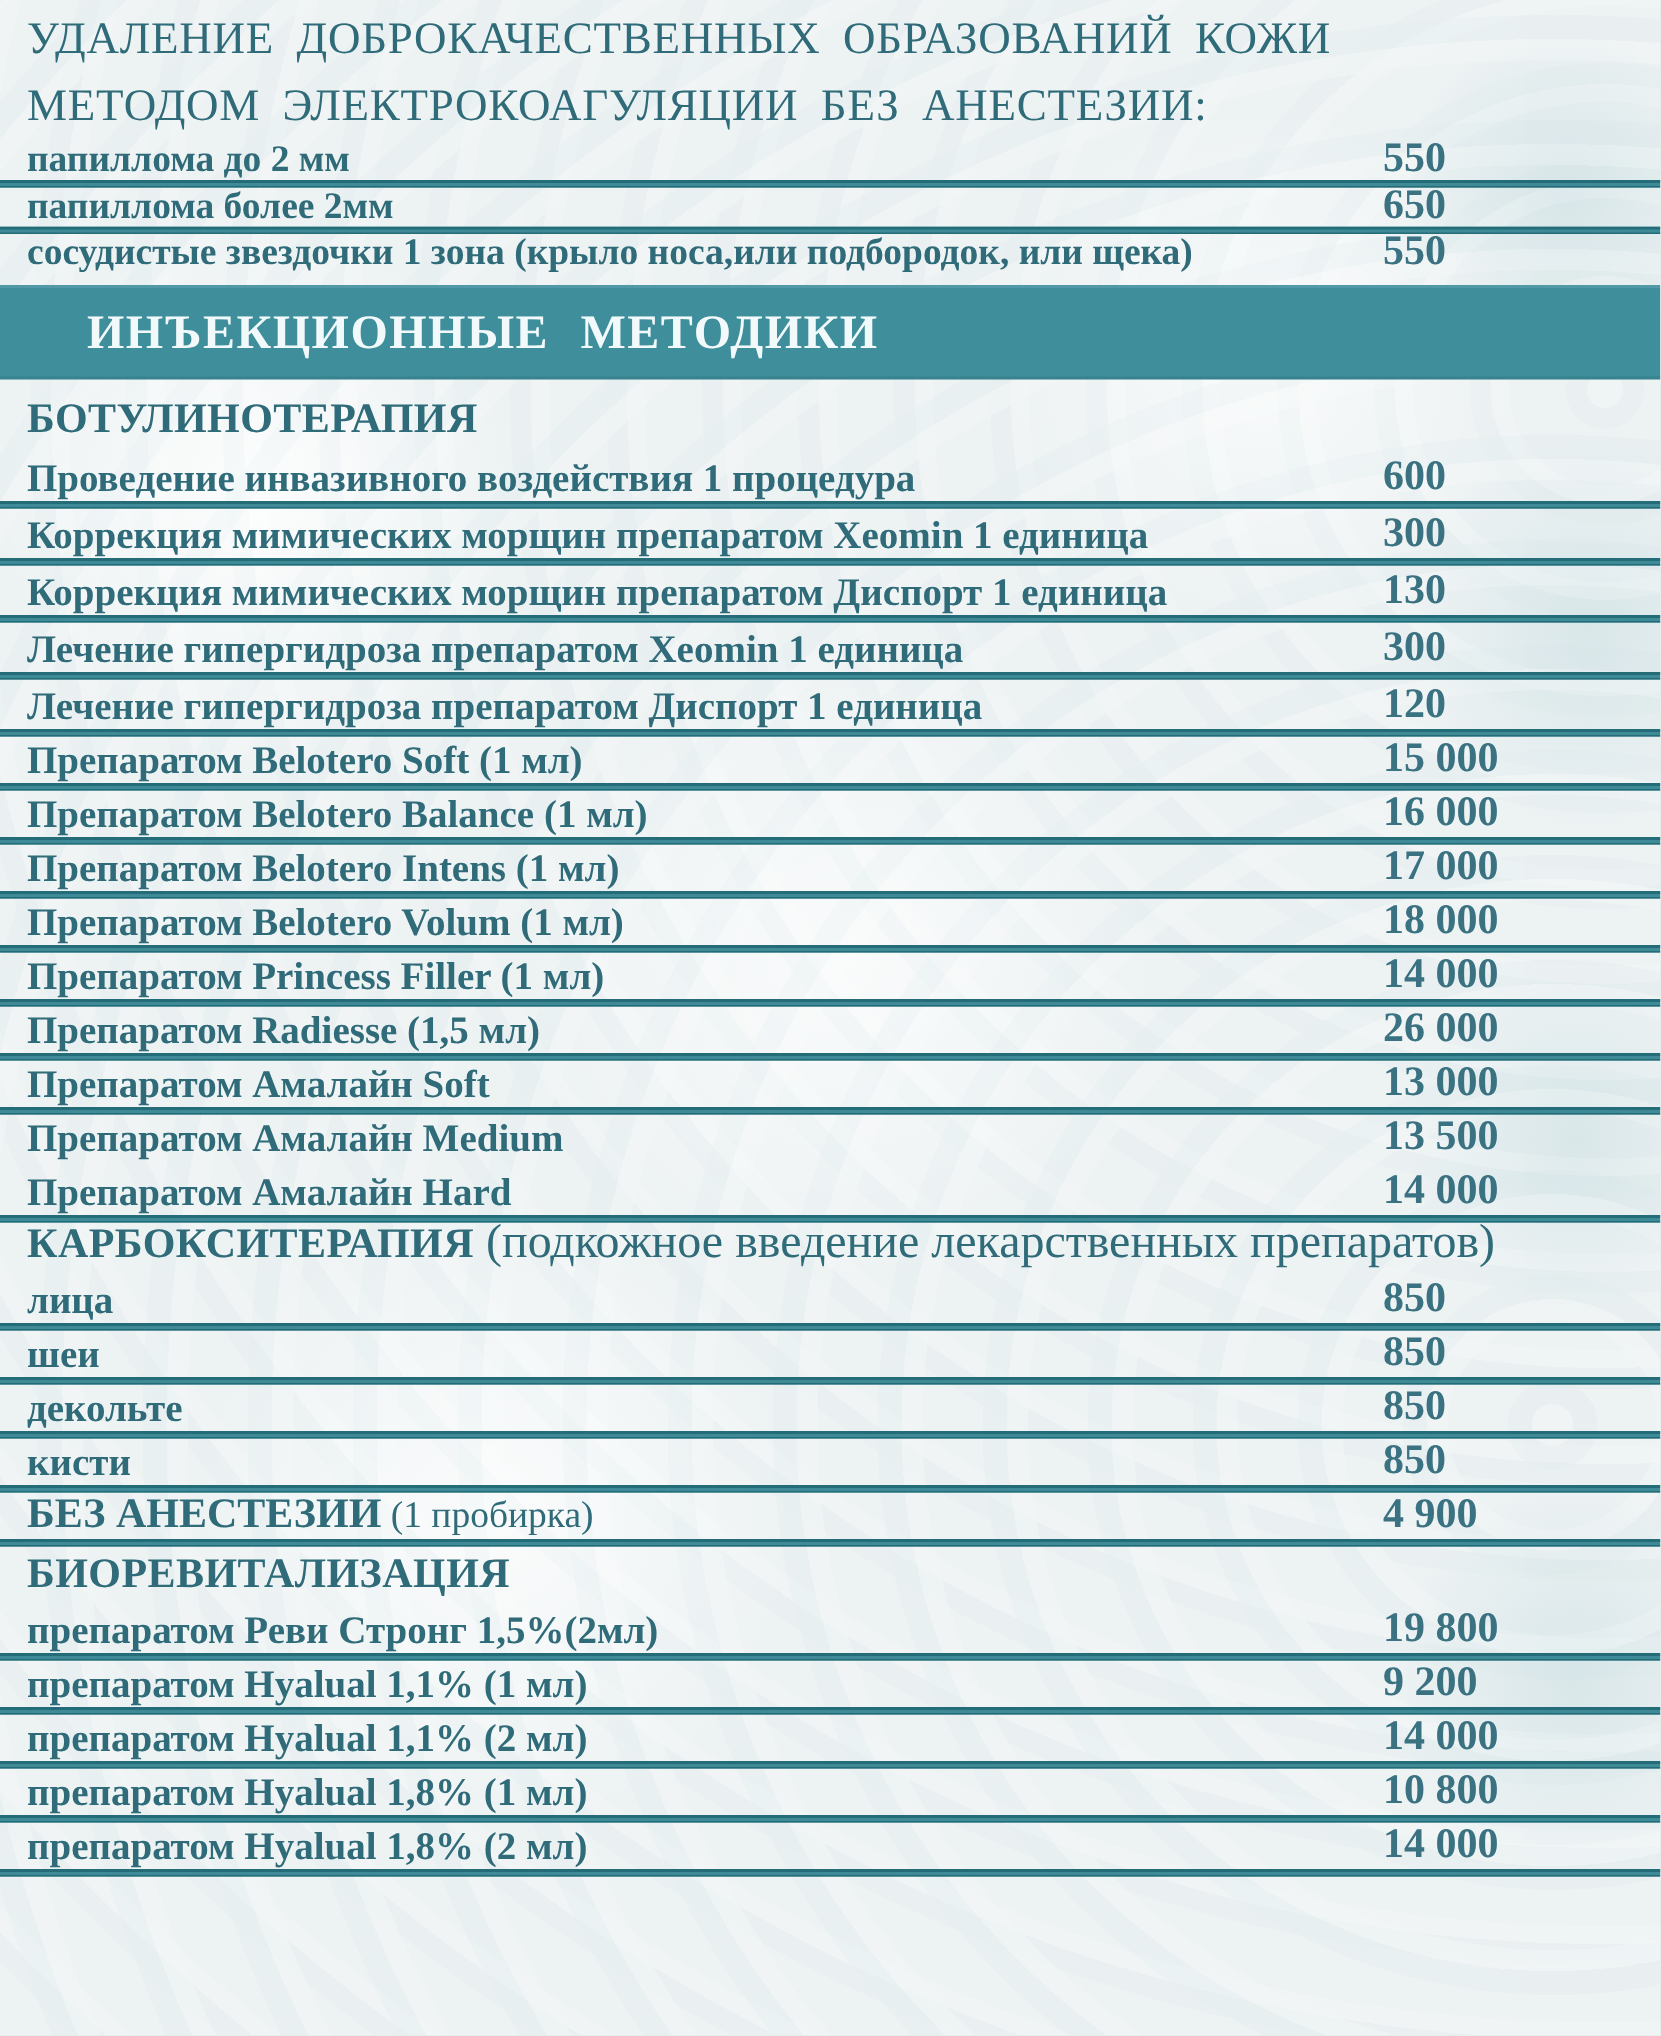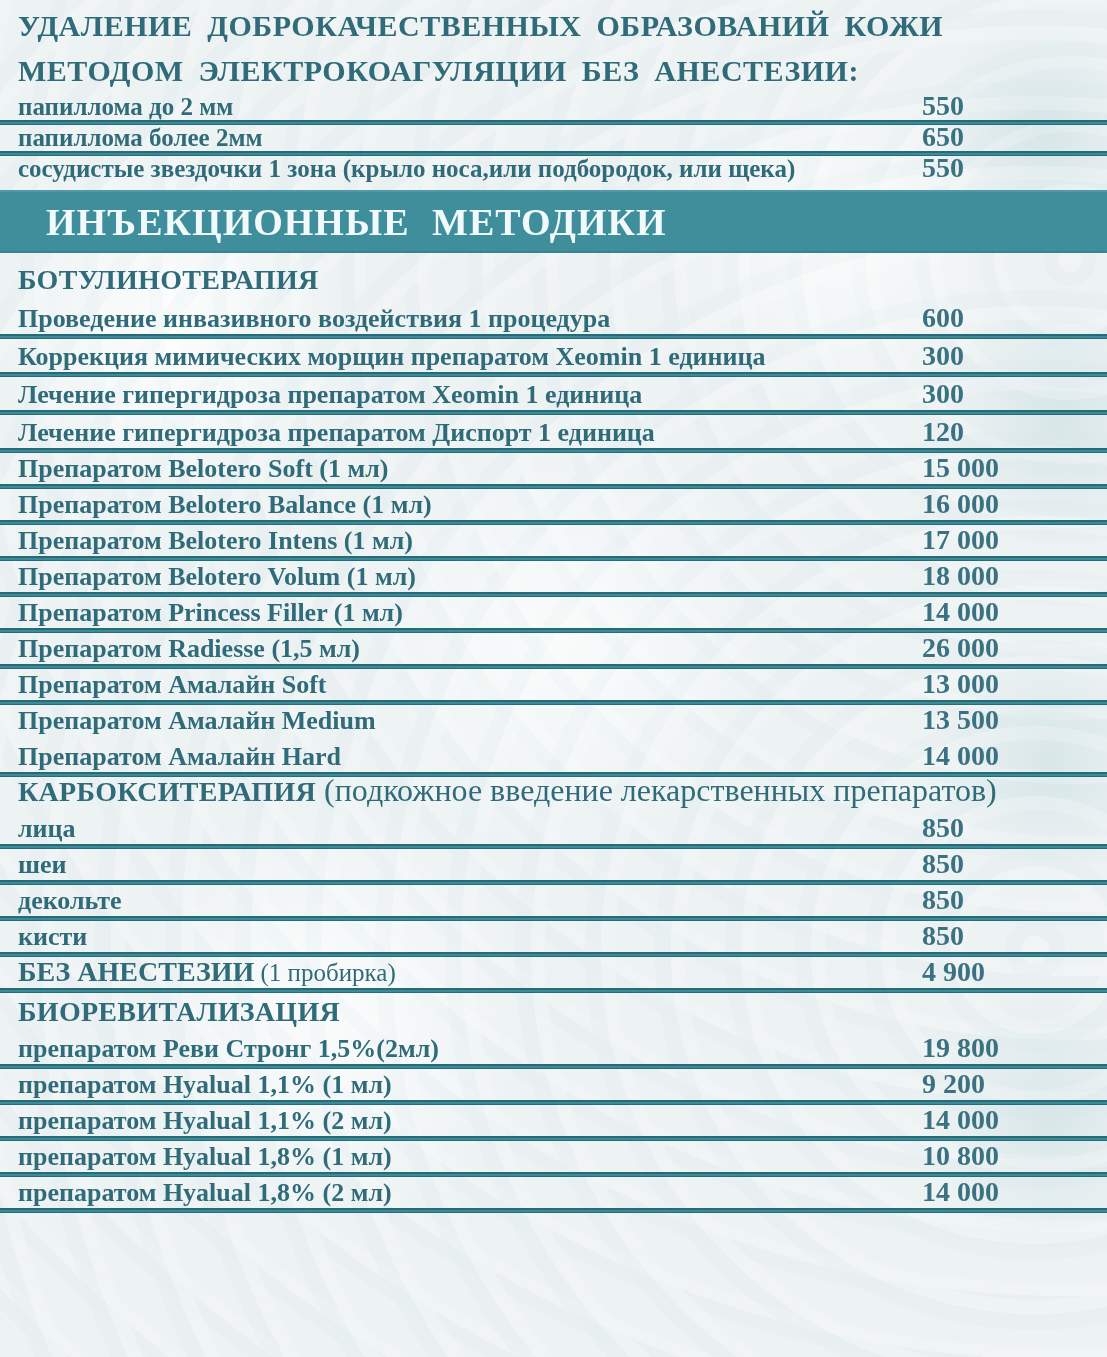--- a/index.html
+++ b/index.html
@@ -36,21 +36,21 @@
   
   #page::before{
     content:"";position:absolute;inset:0;pointer-events:none;
     background:
       repeating-radial-gradient(circle at 1035px 950px, rgba(255,255,255,.35) 0 14px, rgba(210,228,231,.25) 14px 30px, rgba(255,255,255,0) 30px 70px),
       repeating-radial-gradient(circle at 1070px 260px, rgba(255,255,255,.30) 0 12px, rgba(210,228,231,.22) 12px 26px, rgba(255,255,255,0) 26px 64px);
     opacity:.5;
   }
   #content{position:relative;z-index:1;padding-top:4px;}
 
-  .title{padding-left:18px;font-weight:bold;letter-spacing:.5px;word-spacing:7px;color:var(--text);}
+  .title{padding-left:18px;font-weight:normal;letter-spacing:.5px;word-spacing:7px;color:var(--text);}
   .title .tl{font-size:30px;line-height:44px;height:44px;white-space:nowrap;}
   .title .tl2{line-height:46px;height:46px;}
 
   .rows{position:relative;}
   .row{position:relative;height:36px;}
   .row .name{
     position:absolute;left:18px;bottom:7px;
     font-size:26px;line-height:1;white-space:nowrap;
     font-weight:bold;color:var(--text);
   }
@@ -76,22 +76,22 @@
 
   .band{
     height:63px;margin-top:3px;
     background:var(--accent);
     display:flex;align-items:center;
     padding-left:46px;box-sizing:border-box;
     box-shadow:inset 0 -2px 0 rgba(0,0,0,.08), inset 0 2px 0 rgba(255,255,255,.10);
   }
   .band span{
     color:var(--band-text);
-    font-size:38px;font-weight:bold;
-    letter-spacing:1px;word-spacing:12px;
+    font-size:32px;font-weight:bold;
+    letter-spacing:1px;word-spacing:12px;margin-left:12px;
   }
 </style>
 </head>
 <body>
 
 <div id="page">
   <div id="content">
 
     <div class="title">
       <div class="tl">УДАЛЕНИЕ ДОБРОКАЧЕСТВЕННЫХ ОБРАЗОВАНИЙ КОЖИ</div>
@@ -127,20 +127,25 @@
           <span class="name"><b>Проведение инвазивного воздействия 1 процедура</b></span>
           <span class="price">600</span>
           <div class="rule"></div>
         </div>
         <div class="row h38">
           <span class="name"><b>Коррекция мимических морщин препаратом Xeomin 1 единица</b></span>
           <span class="price">300</span>
           <div class="rule"></div>
         </div>
         <div class="row h38">
+          <span class="name"><b>Коррекция мимических морщин препаратом Диспорт 1 единица</b></span>
+          <span class="price">130</span>
+          <div class="rule"></div>
+        </div>
+        <div class="row h38">
           <span class="name"><b>Лечение гипергидроза препаратом Xeomin 1 единица</b></span>
           <span class="price">300</span>
           <div class="rule"></div>
         </div>
         <div class="row h38">
           <span class="name"><b>Лечение гипергидроза препаратом Диспорт 1 единица</b></span>
           <span class="price">120</span>
           <div class="rule"></div>
         </div>
         <div class="row">

